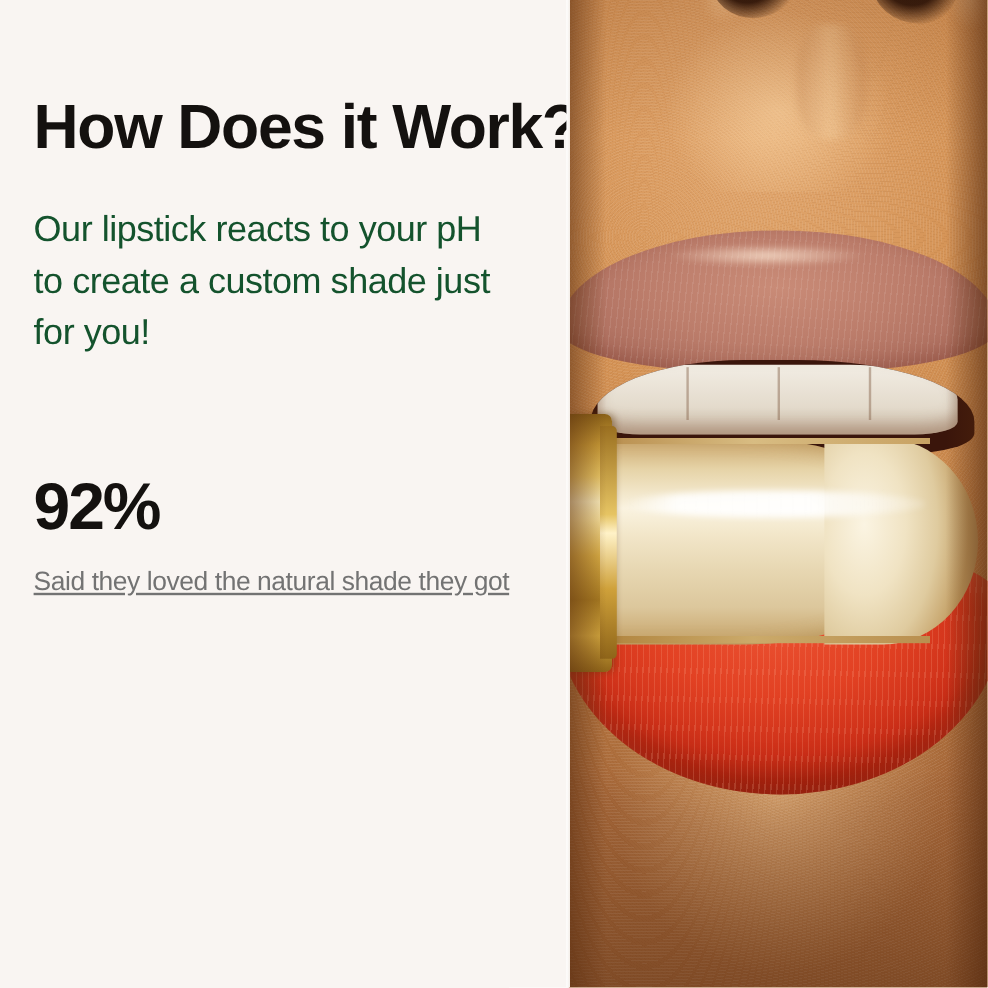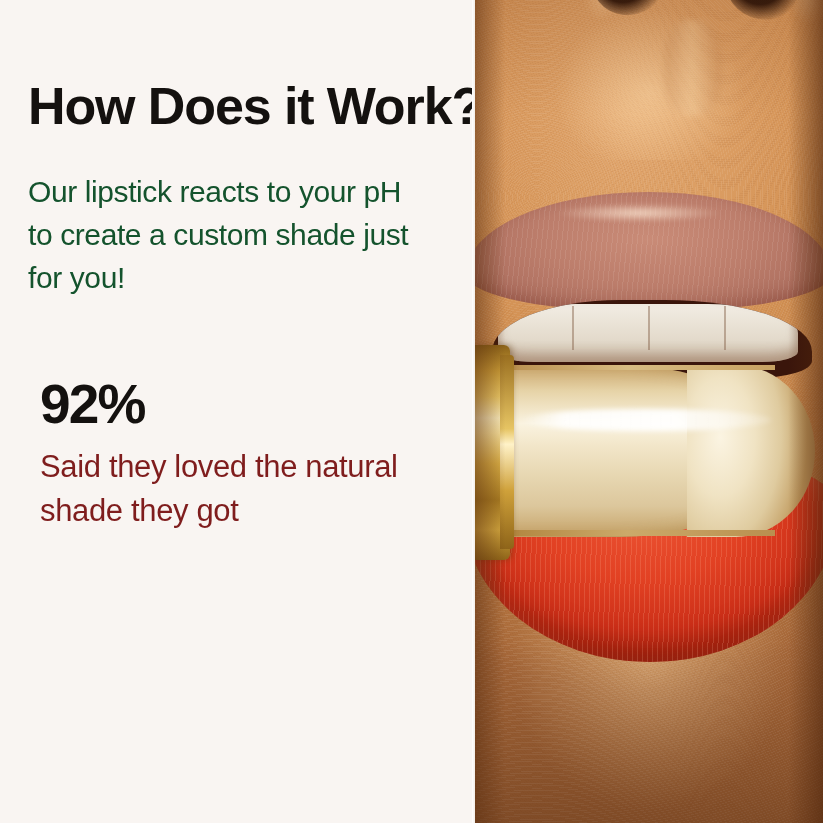--- a/index.html
+++ b/index.html
@@ -40,38 +40,39 @@
     position:absolute;
     left:28px; top:170px;
     width:400px;
     font-size:30px;
     font-weight:400;
     color:#14532d;
     line-height:43px;
     letter-spacing:-0.4px;
   }
 
-  .stat-block { position:absolute; left:40px; width:430px; }
+  .stat-block { position:absolute; left:28px; width:430px;margin-top:18px; }
   .stat-1 { top:372px; }
   .stat-2 { top:582px; }
 
   .stat-value {
     font-size:55px;
     font-weight:bold;
     color:#14110F;
     letter-spacing:-1.8px;
     line-height:64px;
   }
   .stat-caption {
     margin-top:9px;
-    font-size:31px;
+    font-size:22px;
     font-weight:400;
-    color:#7f1d1d;
+    color:#737373;
     line-height:44px;
     letter-spacing:-0.35px;
+    text-decoration:underline;
   }
 
   
   .photo-panel {
     position:relative;
     width:349px; height:823px;
     flex:0 0 349px;
     overflow:hidden;
     background:#C98A52;
   }

